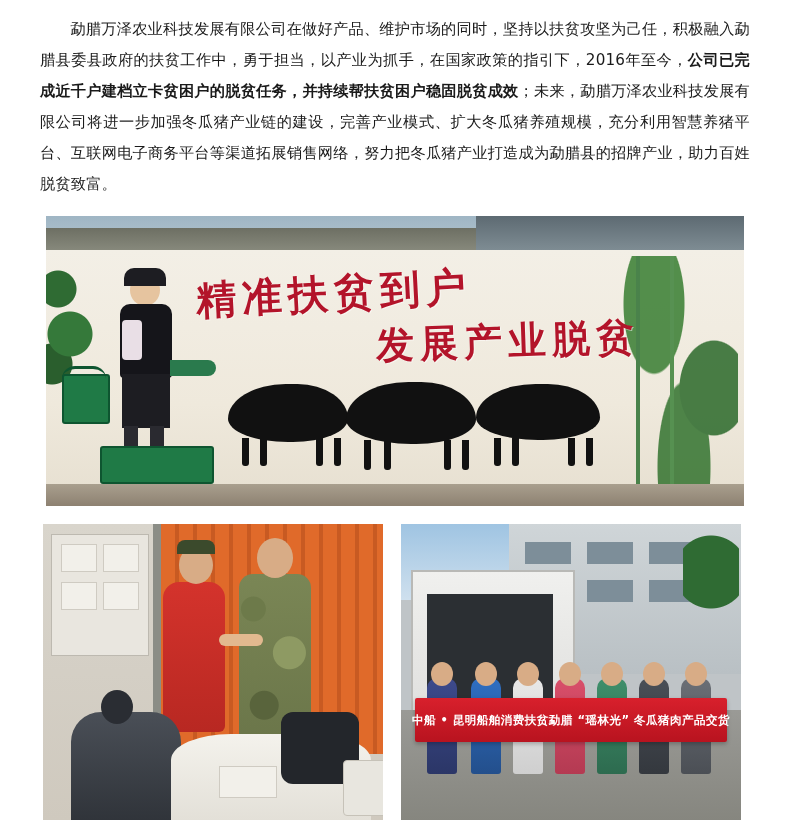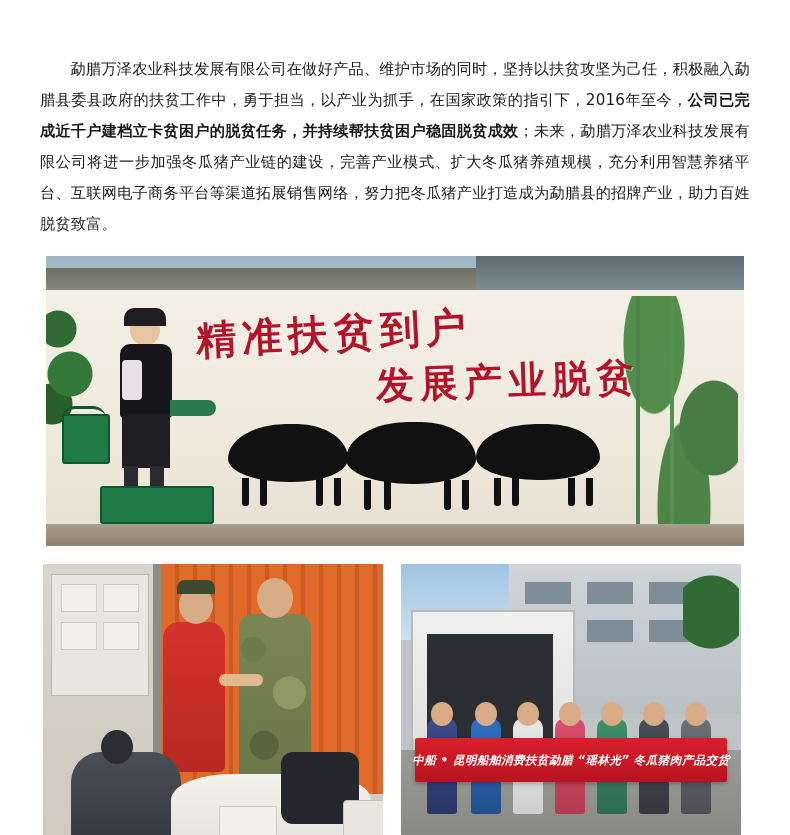--- a/index.html
+++ b/index.html
@@ -11,21 +11,20 @@
     width: 790px;
     height: 835px;
     font-family: "Liberation Sans", sans-serif;
     overflow: hidden;
   }
   .page {
     width: 790px;
     height: 732px;
     position: relative;
     box-sizing: border-box;
-    margin-top: 40px;
   }
 
   
   .article {
     margin: 0;
     padding: 14px 40px 0 40px;
     font-family: "DejaVu Sans", "Liberation Sans", sans-serif;
     font-size: 15.2px;
     line-height: 31px;
     color: #1a1a1a;
@@ -48,21 +47,20 @@
     height: 290px;
     position: relative;
     overflow: hidden;
     background: #cfd6cf;
   }
   .figure-row {
     padding: 0 43px;
     margin-top: 18px;
     display: flex;
     gap: 18px;
-    font-style: italic;
   }
   .figure-half {
     width: 340px;
     height: 296px;
     position: relative;
     overflow: hidden;
     background: #bfc4c7;
   }
 
   

